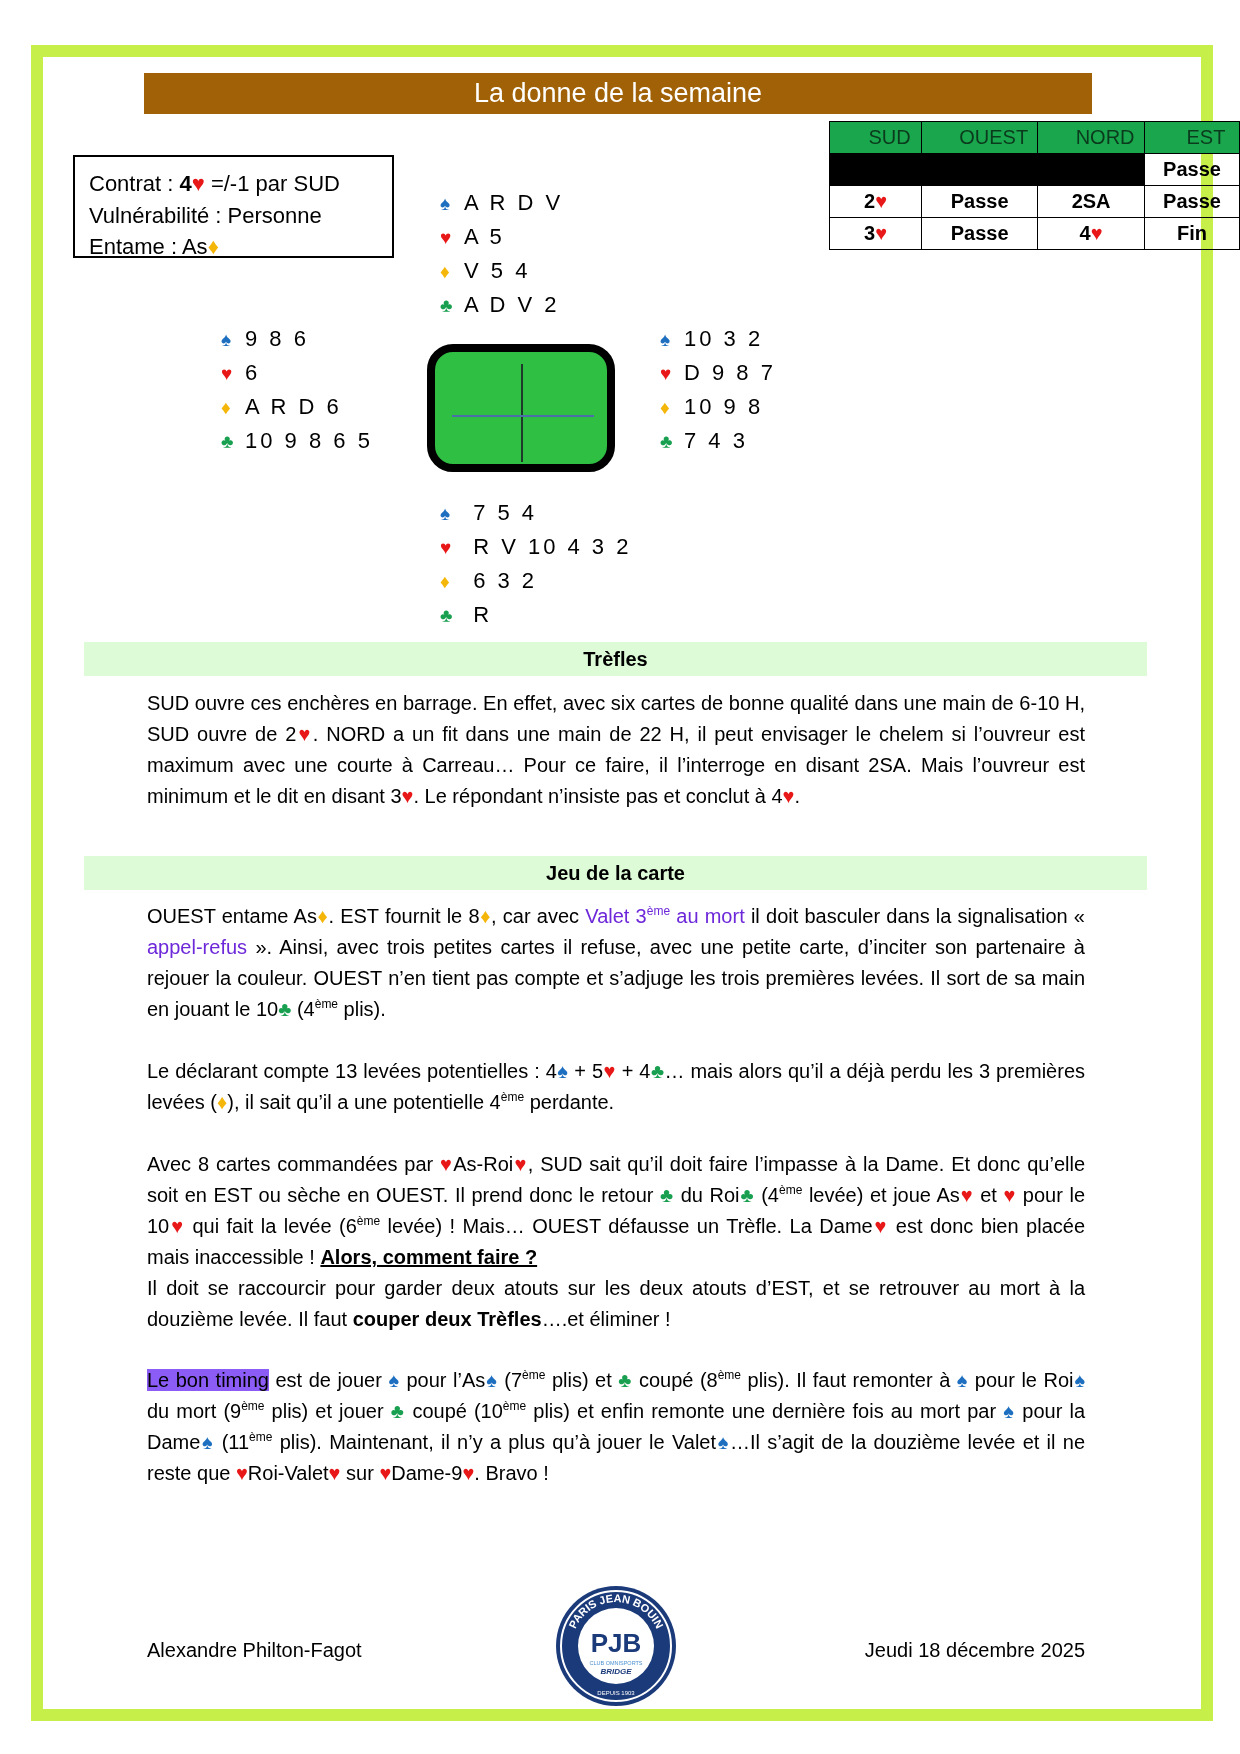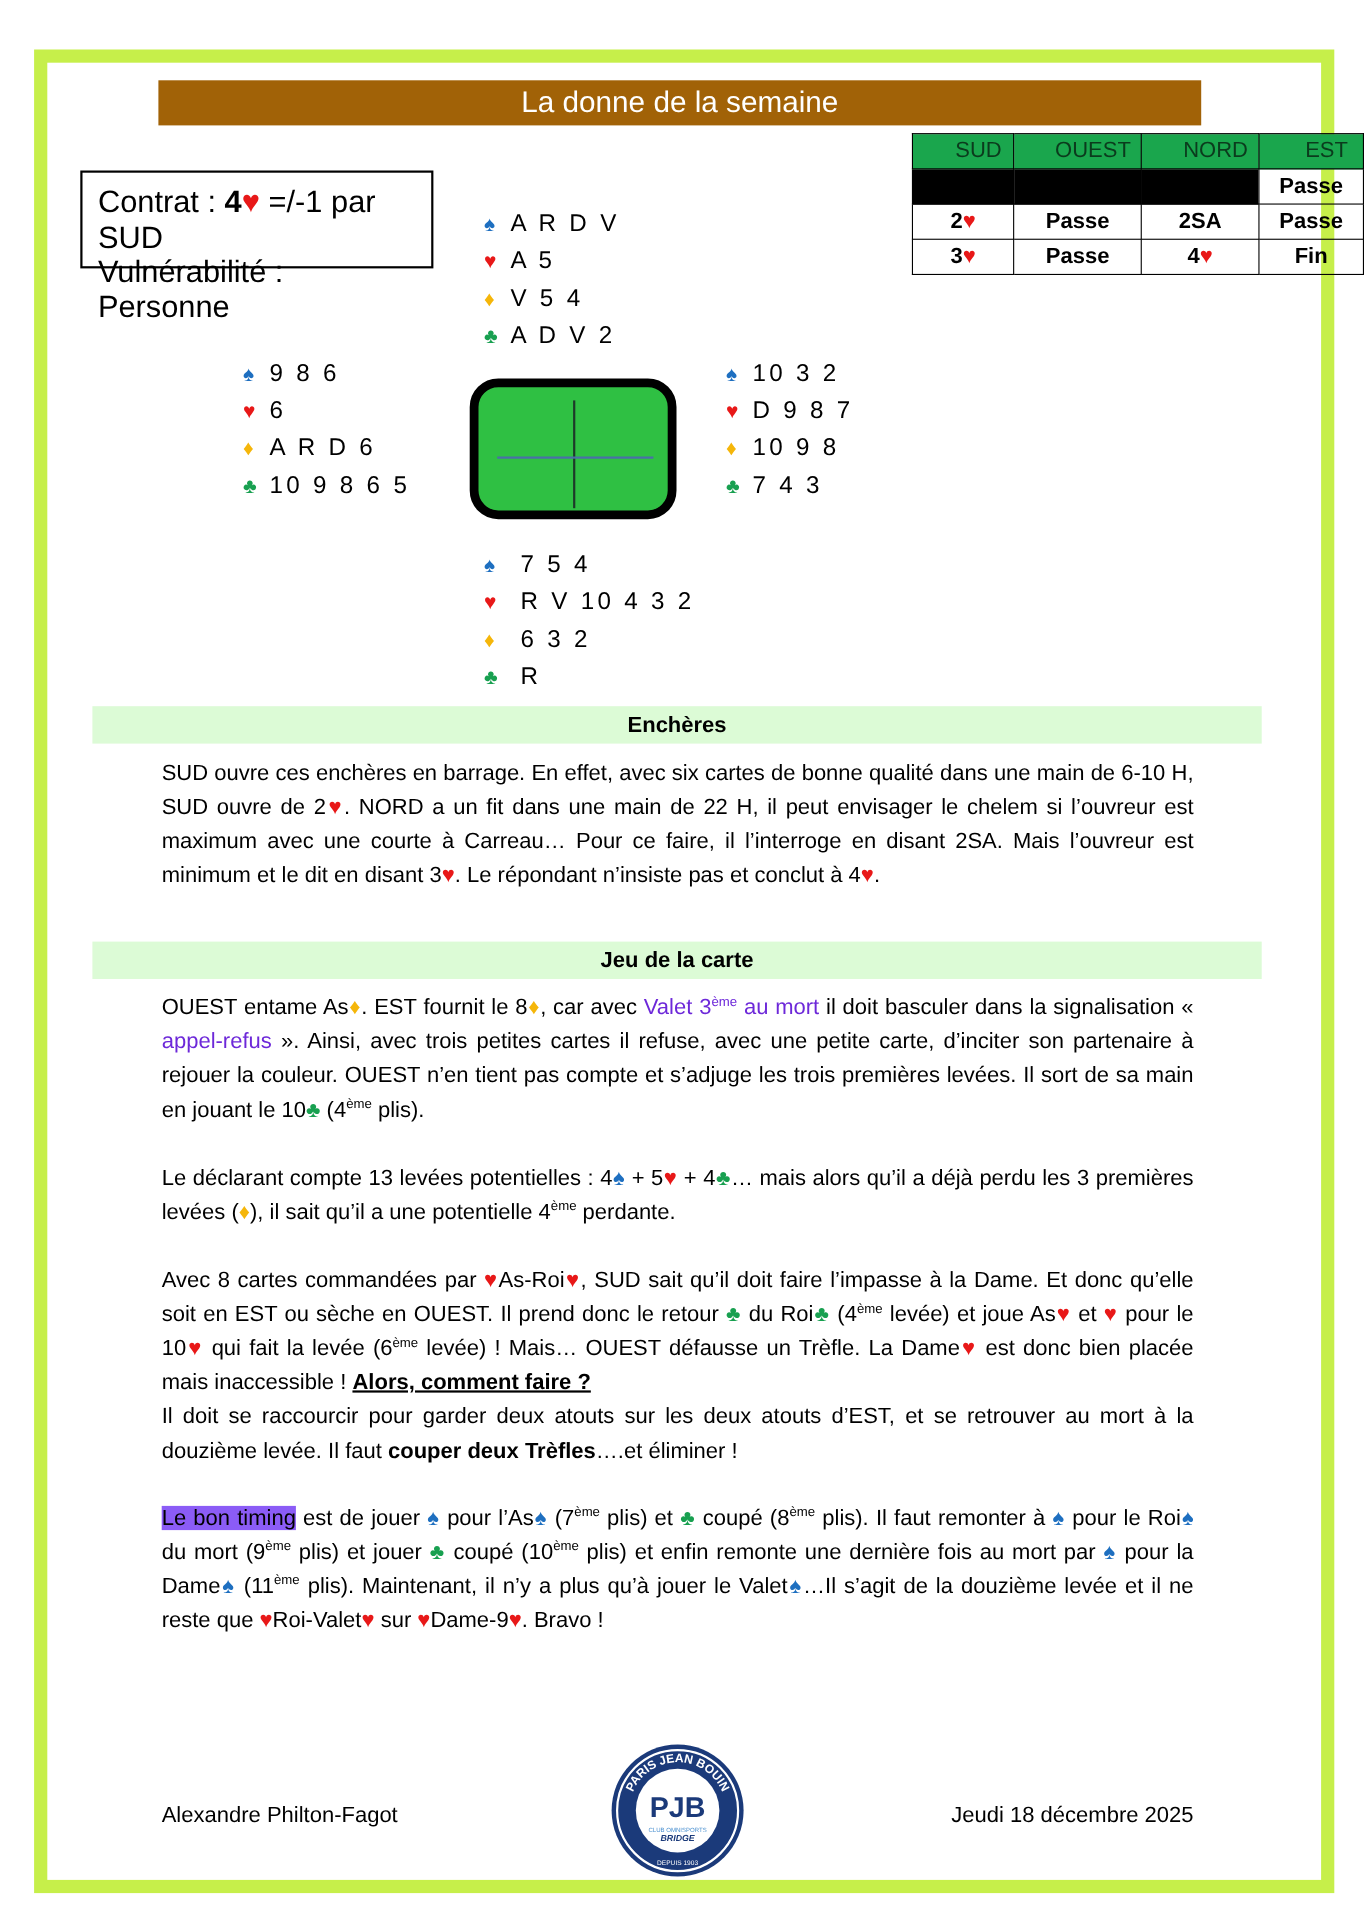--- a/index.html
+++ b/index.html
@@ -3,23 +3,23 @@
 <meta charset="utf-8">
 <style>
   html, body { margin:0; padding:0; background:#ffffff; }
   body { width:1240px; height:1754px; position:relative; overflow:hidden;
          font-family:"Liberation Sans", "DejaVu Sans", sans-serif; color:#000; }
   .frame { position:absolute; left:31px; top:45px; width:1158px; height:1652px;
            border:12px solid #c6ef4a; }
   .title-bar { position:absolute; left:144px; top:73px; width:948px; height:41px;
                background:#a16207; color:#fff; font-size:27px; text-align:center;
                line-height:41px; }
-  .contract-box { position:absolute; left:73px; top:155px; width:321px; height:89px;
+  .contract-box { position:absolute; left:73px; top:155px; width:321px; height:103px;
                   border:2px solid #000; box-sizing:border-box; padding:11px 14px;
-                  font-size:28px; line-height:31.5px; }
+                  font-size:22px; line-height:31.5px; }
   .contract-box b { font-weight:bold; }
 
   .bid-table { position:absolute; left:829px; top:121px; border-collapse:collapse;
                font-size:20px; }
   .bid-table th, .bid-table td { border:1.5px solid #000; height:31px; text-align:center; padding:0; }
   .bid-table th { background:#16a34a; background:#1aa64d; color:#0b3b1d; font-weight:normal;padding-left:28px; }
   .bid-table td { font-weight:bold; }
   .bid-table td.black { background:#000; }
   .c0{width:80px}.c1{width:102px}.c2{width:93px}.c3{width:88px}
 
@@ -52,20 +52,23 @@
 
 <div class="frame"></div>
 
 <div class="title-bar">La donne de la semaine</div>
 
 <div class="contract-box">
   <div>
     <span>Contrat : </span><b>4</b><span class="he">♥</span><span> =/-1 par SUD</span>
   </div>
   <div>Vulnérabilité : Personne</div>
+  <div>
+    <span>Entame : As</span><span class="di">♦</span>
+  </div>
 </div>
 
 <table class="bid-table">
   <tbody>
       <tr>
     <th class="c0">SUD</th>
     <th class="c1">OUEST</th>
     <th class="c2">NORD</th>
     <th class="c3">EST</th>
   </tr>
@@ -116,21 +119,21 @@
   <div class="row"><span class="suit cl">♣</span><span>7 4 3</span></div>
 </div>
 
 <div class="hand" style="left:440px; top:496px;">
   <div class="row"><span class="suit sp">♠</span> <span>7 5 4</span></div>
   <div class="row"><span class="suit he">♥</span> <span>R V 10 4 3 2</span></div>
   <div class="row"><span class="suit di">♦</span> <span>6 3 2</span></div>
   <div class="row"><span class="suit cl">♣</span> <span>R</span></div>
 </div>
 
-<div class="section-head" style="top:642px;">Enchères</div>
+<div class="section-head" style="top:642px;">Trèfles</div>
 <div class="para" style="top:688px;">SUD ouvre ces enchères en barrage. En effet, avec six cartes de bonne qualité dans une main de 6-10 H, SUD ouvre de 2<span class="in-he">♥</span>. NORD a un fit dans une main de 22 H, il peut envisager le chelem si l’ouvreur est maximum avec une courte à Carreau…  Pour ce faire, il l’interroge en disant 2SA. Mais l’ouvreur est minimum et le dit en disant 3<span class="in-he">♥</span>. Le répondant n’insiste pas et conclut à 4<span class="in-he">♥</span>.</div>
 
 <div class="section-head" style="top:856px;">Jeu de la carte</div>
 <div class="para" style="top:901px;">OUEST entame As<span class="in-di">♦</span>. EST fournit le 8<span class="in-di">♦</span>, car avec <span class="red">Valet 3<sup>ème</sup> au mort</span> il doit basculer dans la signalisation « <span class="red">appel-refus</span> ». Ainsi, avec trois petites cartes il refuse, avec une petite carte, d’inciter son partenaire à rejouer la couleur. OUEST n’en tient pas compte et s’adjuge les trois premières levées. Il sort de sa main en jouant le 10<span class="in-cl">♣</span> (4<sup>ème</sup> plis).</div>
 <div class="para" style="top:1056px;">Le déclarant compte 13 levées potentielles : 4<span class="in-sp">♠</span> + 5<span class="in-he">♥</span> + 4<span class="in-cl">♣</span>… mais alors qu’il a déjà perdu les 3 premières levées (<span class="in-di">♦</span>), il sait qu’il a une potentielle 4<sup>ème</sup> perdante.</div>
 <div class="para" style="top:1149px;">Avec 8 cartes commandées par <span class="in-he">♥</span>As-Roi<span class="in-he">♥</span>, SUD sait qu’il doit faire l’impasse à la Dame. Et donc qu’elle soit en EST ou sèche en OUEST. Il prend donc le retour <span class="in-cl">♣</span> du Roi<span class="in-cl">♣</span> (4<sup>ème</sup> levée) et joue As<span class="in-he">♥</span> et <span class="in-he">♥</span> pour le 10<span class="in-he">♥</span> qui fait la levée (6<sup>ème</sup> levée) ! Mais… OUEST défausse un Trèfle. La Dame<span class="in-he">♥</span> est donc bien placée mais inaccessible ! <span class="ul">Alors, comment faire ?</span><br> Il doit se raccourcir pour garder deux atouts sur les deux atouts d’EST, et se retrouver au mort à la douzième levée. Il faut <b>couper deux Trèfles</b>….et éliminer !</div>
 <div class="para" style="top:1365px;"><span class="hl">Le bon timing</span> est de jouer <span class="in-sp">♠</span> pour l’As<span class="in-sp">♠</span> (7<sup>ème</sup> plis) et <span class="in-cl">♣</span> coupé (8<sup>ème</sup> plis). Il faut remonter à <span class="in-sp">♠</span> pour le Roi<span class="in-sp">♠</span> du mort (9<sup>ème</sup> plis) et jouer <span class="in-cl">♣</span> coupé (10<sup>ème</sup> plis) et enfin remonte une dernière fois au mort par <span class="in-sp">♠</span> pour la Dame<span class="in-sp">♠</span> (11<sup>ème</sup> plis). Maintenant, il n’y a plus qu’à jouer le Valet<span class="in-sp">♠</span>…Il s’agit de la douzième levée et il ne reste que <span class="in-he">♥</span>Roi-Valet<span class="in-he">♥</span> sur <span class="in-he">♥</span>Dame-9<span class="in-he">♥</span>. Bravo !</div>
 
 <div class="footer-left">Alexandre Philton-Fagot</div>
 

